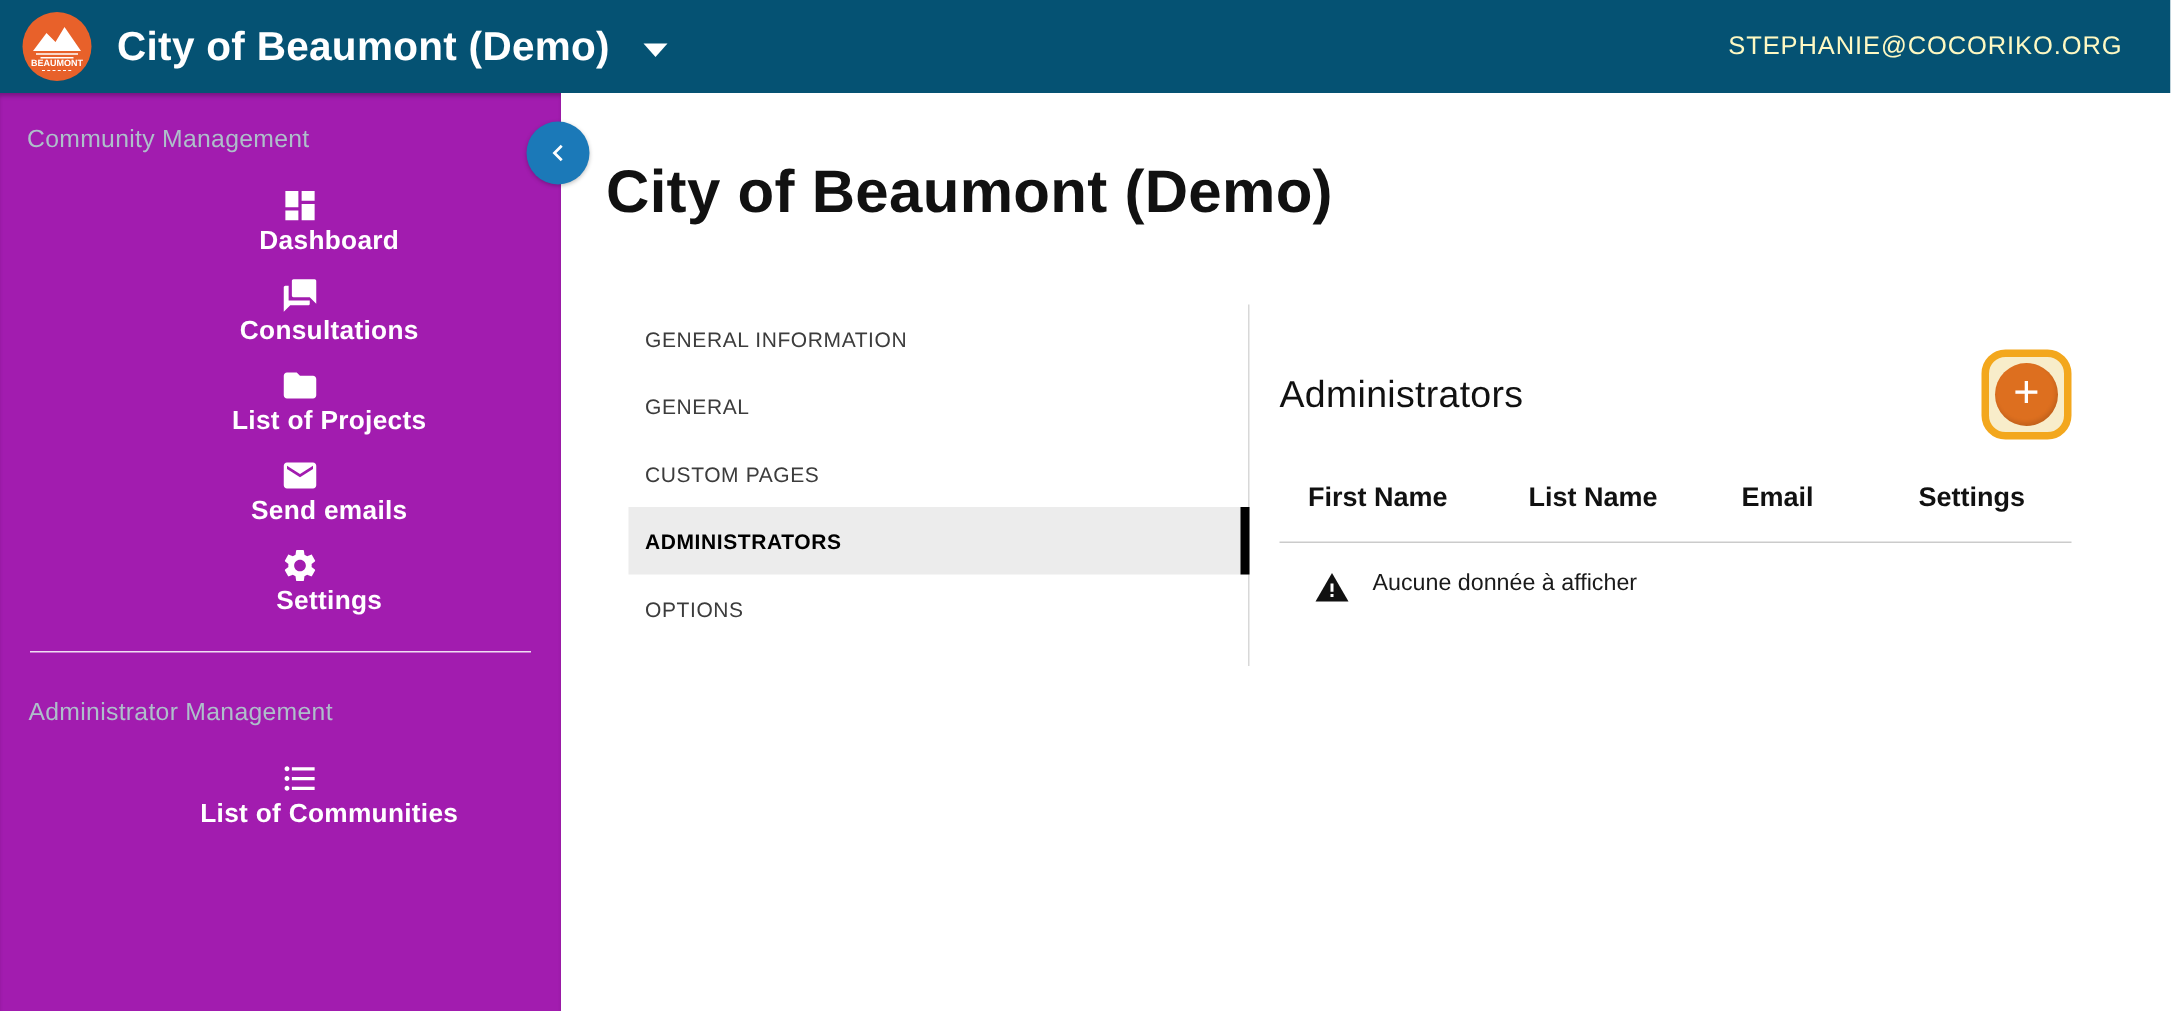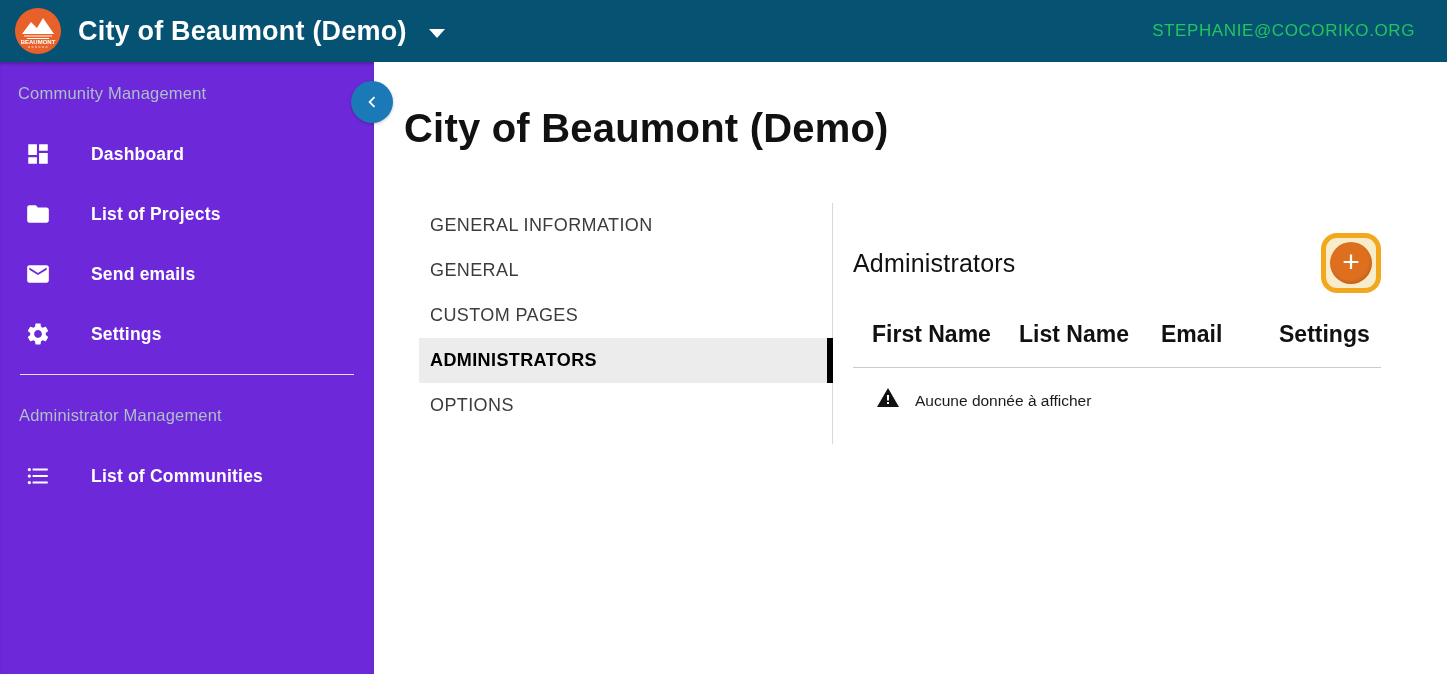--- a/index.html
+++ b/index.html
@@ -17,34 +17,34 @@
   .header-title .title-text {
     color:#fff; font-size:27px; font-weight:600; letter-spacing:0.2px;
   }
   .caret-down {
     width:0; height:0; margin-left:22px; margin-top:4px;
     border-left:8px solid transparent; border-right:8px solid transparent;
     border-top:9px solid #fff;
   }
   .header-spacer { flex:1; }
   .user-email {
-    color:#22c55e; font-size:17px; font-weight:500; letter-spacing:0.6px;
+    color:#fef9c3; font-size:17px; font-weight:500; letter-spacing:0.6px;
     margin-right:32px; cursor:pointer;
   }
 
   
   .sidebar {
     position:absolute; top:62px; left:0; width:374px; height:612px;
-    background:#6d28d9; box-shadow:inset 0 3px 3px -1px rgba(0,0,0,0.25);
+    background:#a21caf; box-shadow:inset 0 3px 3px -1px rgba(0,0,0,0.25);
   }
   .section-title {
     color:#aebfca; font-size:16.5px; padding:22px 0 0 18px; letter-spacing:0.2px;
   }
   .nav-item {
-    height:60px; display:flex; align-items:center; padding-left:25px; cursor:pointer;
+    height:60px; display:flex; align-items:center; padding-left:25px; cursor:pointer;flex-direction:column;
   }
   .nav-item .icon { width:26px; height:26px; flex:0 0 auto; display:flex; align-items:center; }
   .nav-item .icon svg { width:26px; height:26px; fill:#fff; }
   .nav-item .label {
     color:#fff; font-size:17.5px; font-weight:600; margin-left:40px; letter-spacing:0.2px;
   }
   .nav-first { margin-top:21px; }
   .sidebar-divider {
     border:none; border-top:1px solid rgba(255,255,255,0.85);
     margin:10px 20px 0 20px;
@@ -65,21 +65,21 @@
   .page-title {
     margin:42px 0 0 30px; font-size:40px; line-height:48px; font-weight:700; color:#111;
     letter-spacing:0.2px;
   }
   .content-row { display:flex; margin-left:45px; margin-top:51px; align-items:flex-start; }
 
   
   .tabs { width:414px; border-right:1px solid #d8d8d8; padding-bottom:16px; }
   .tab-item {
     height:45px; display:flex; align-items:center; padding-left:11px;
-    font-size:18px; color:#3c3c3c; letter-spacing:0.4px; cursor:pointer; position:relative;
+    font-size:14px; color:#3c3c3c; letter-spacing:0.4px; cursor:pointer; position:relative;
   }
   .tab-item.active { background:#ececec; font-weight:700; color:#000; }
   .tab-item.active::after {
     content:""; position:absolute; right:-1px; top:0; width:6px; height:100%; background:#000;
   }
 
   
   .panel { margin-left:20px; width:528px; }
   .panel-header { margin-top:30px; display:flex; justify-content:space-between; align-items:center; }
   .panel-title { font-size:25px; font-weight:500; color:#111; letter-spacing:0.2px; }
@@ -90,24 +90,24 @@
   }
   .add-btn .circle {
     width:42px; height:42px; border-radius:50%; background:#dd6f1f;
     display:flex; align-items:center; justify-content:center;
     box-shadow:inset -1px -2px 3px rgba(0,0,0,0.12);
   }
   .add-btn .plus { color:#fff; font-size:30px; font-weight:300; line-height:1; margin-top:-3px; }
 
   .table-head {
     margin-top:28px; display:grid; grid-template-columns:147px 142px 118px 1fr;
-    padding-left:19px; font-size:23px; font-weight:700; color:#111;
+    padding-left:19px; font-size:18px; font-weight:700; color:#111;
   }
   .table-rule { border:none; border-top:1px solid #cbcbcb; margin-top:19px; }
-  .empty-row { margin-top:18px; padding-left:23px; display:flex; align-items:flex-end; }
+  .empty-row { margin-top:18px; padding-left:23px; display:flex; align-items:flex-start; }
   .empty-row .warn { width:24px; height:24px; }
   .empty-row .msg { margin-left:15px; font-size:15.5px; color:#1a1a1a; }
 </style>
 </head>
 <body>
 
 <header class="app-header">
   <div class="logo-wrap">
     <svg viewBox="0 0 48 48">
       <circle cx="24" cy="24" r="23" fill="#e8612a"></circle>
@@ -130,20 +130,28 @@
 
   <div class="nav-item nav-first">
     <span class="icon">
       <svg viewBox="0 0 24 24">
           <path d="M3 13h8V3H3v10zm0 8h8v-6H3v6zm10 0h8V11h-8v10zm0-18v6h8V3h-8z"></path>
         </svg>
     </span>
     <span class="label">Dashboard</span>
   </div>
 
+  <div class="nav-item">
+    <span class="icon">
+      <svg viewBox="0 0 24 24" style="transform:scaleX(-1)">
+          <path d="M21 6h-2v9H6v2c0 .55.45 1 1 1h11l4 4V7c0-.55-.45-1-1-1zM17 12V3c0-.55-.45-1-1-1H3c-.55 0-1 .45-1 1v14l4-4h10c.55 0 1-.45 1-1z"></path>
+        </svg>
+    </span>
+    <span class="label">Consultations</span>
+  </div>
 
   <div class="nav-item">
     <span class="icon">
       <svg viewBox="0 0 24 24">
           <path d="M10 4H4c-1.1 0-1.99.9-1.99 2L2 18c0 1.1.9 2 2 2h16c1.1 0 2-.9 2-2V8c0-1.1-.9-2-2-2h-8l-2-2z"></path>
         </svg>
     </span>
     <span class="label">List of Projects</span>
   </div>
 

